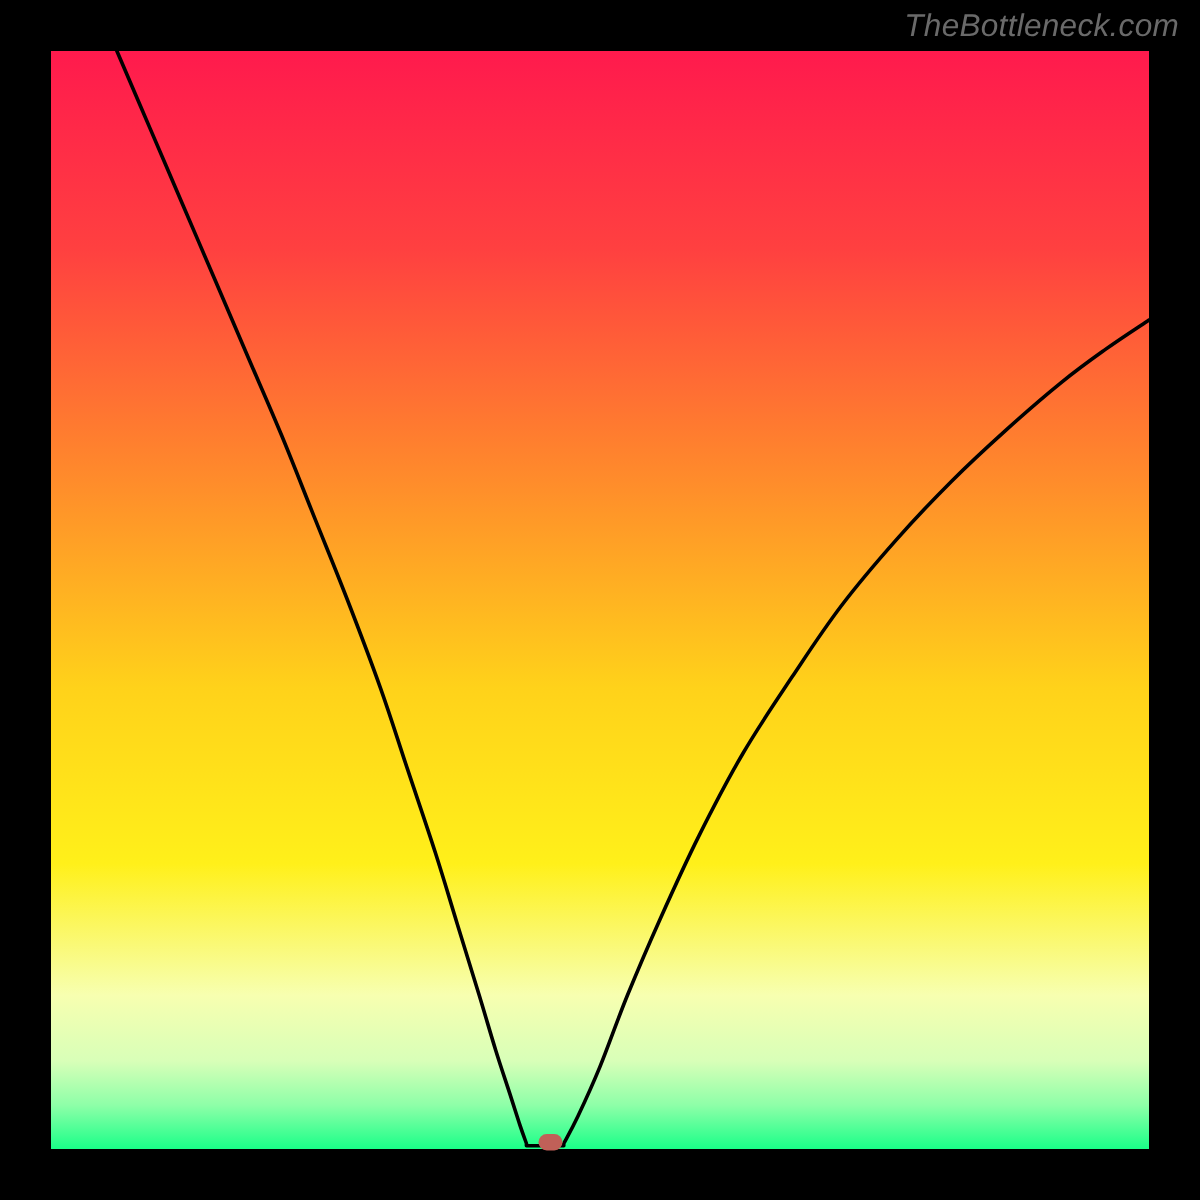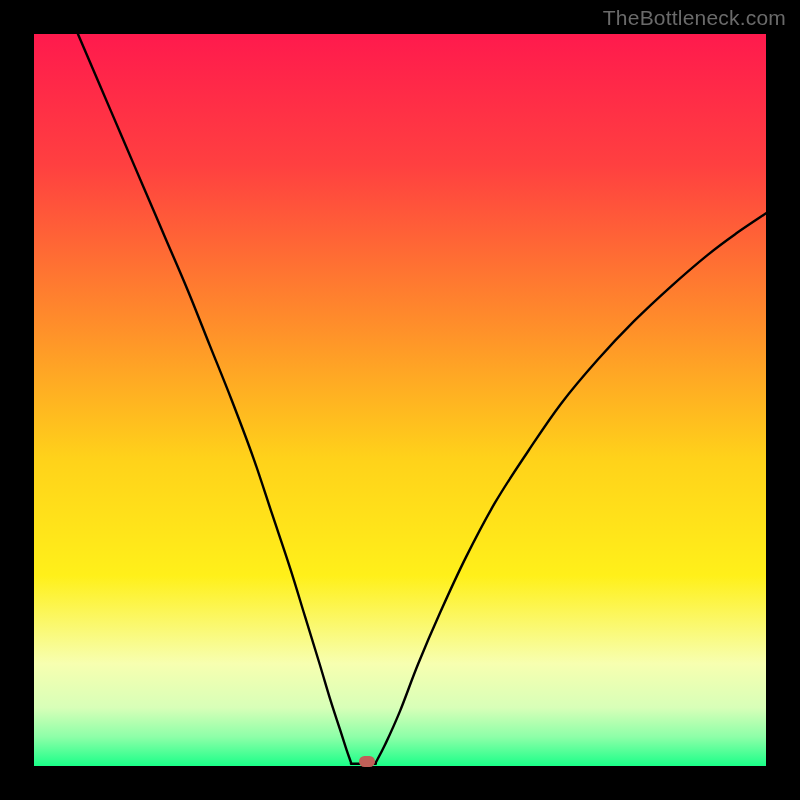--- a/index.html
+++ b/index.html
@@ -11,20 +11,21 @@
     background: #000;
     font-family: Arial, Helvetica, sans-serif;
   }
   .frame {
     position: absolute;
     left: 0;
     top: 0;
     width: 800px;
     height: 800px;
     background: #000;
+    font-style: italic;
   }
   .plot {
     position: absolute;
     left: 34px;
     top: 34px;
     width: 732px;
     height: 732px;
     
   }
   svg.curve {

